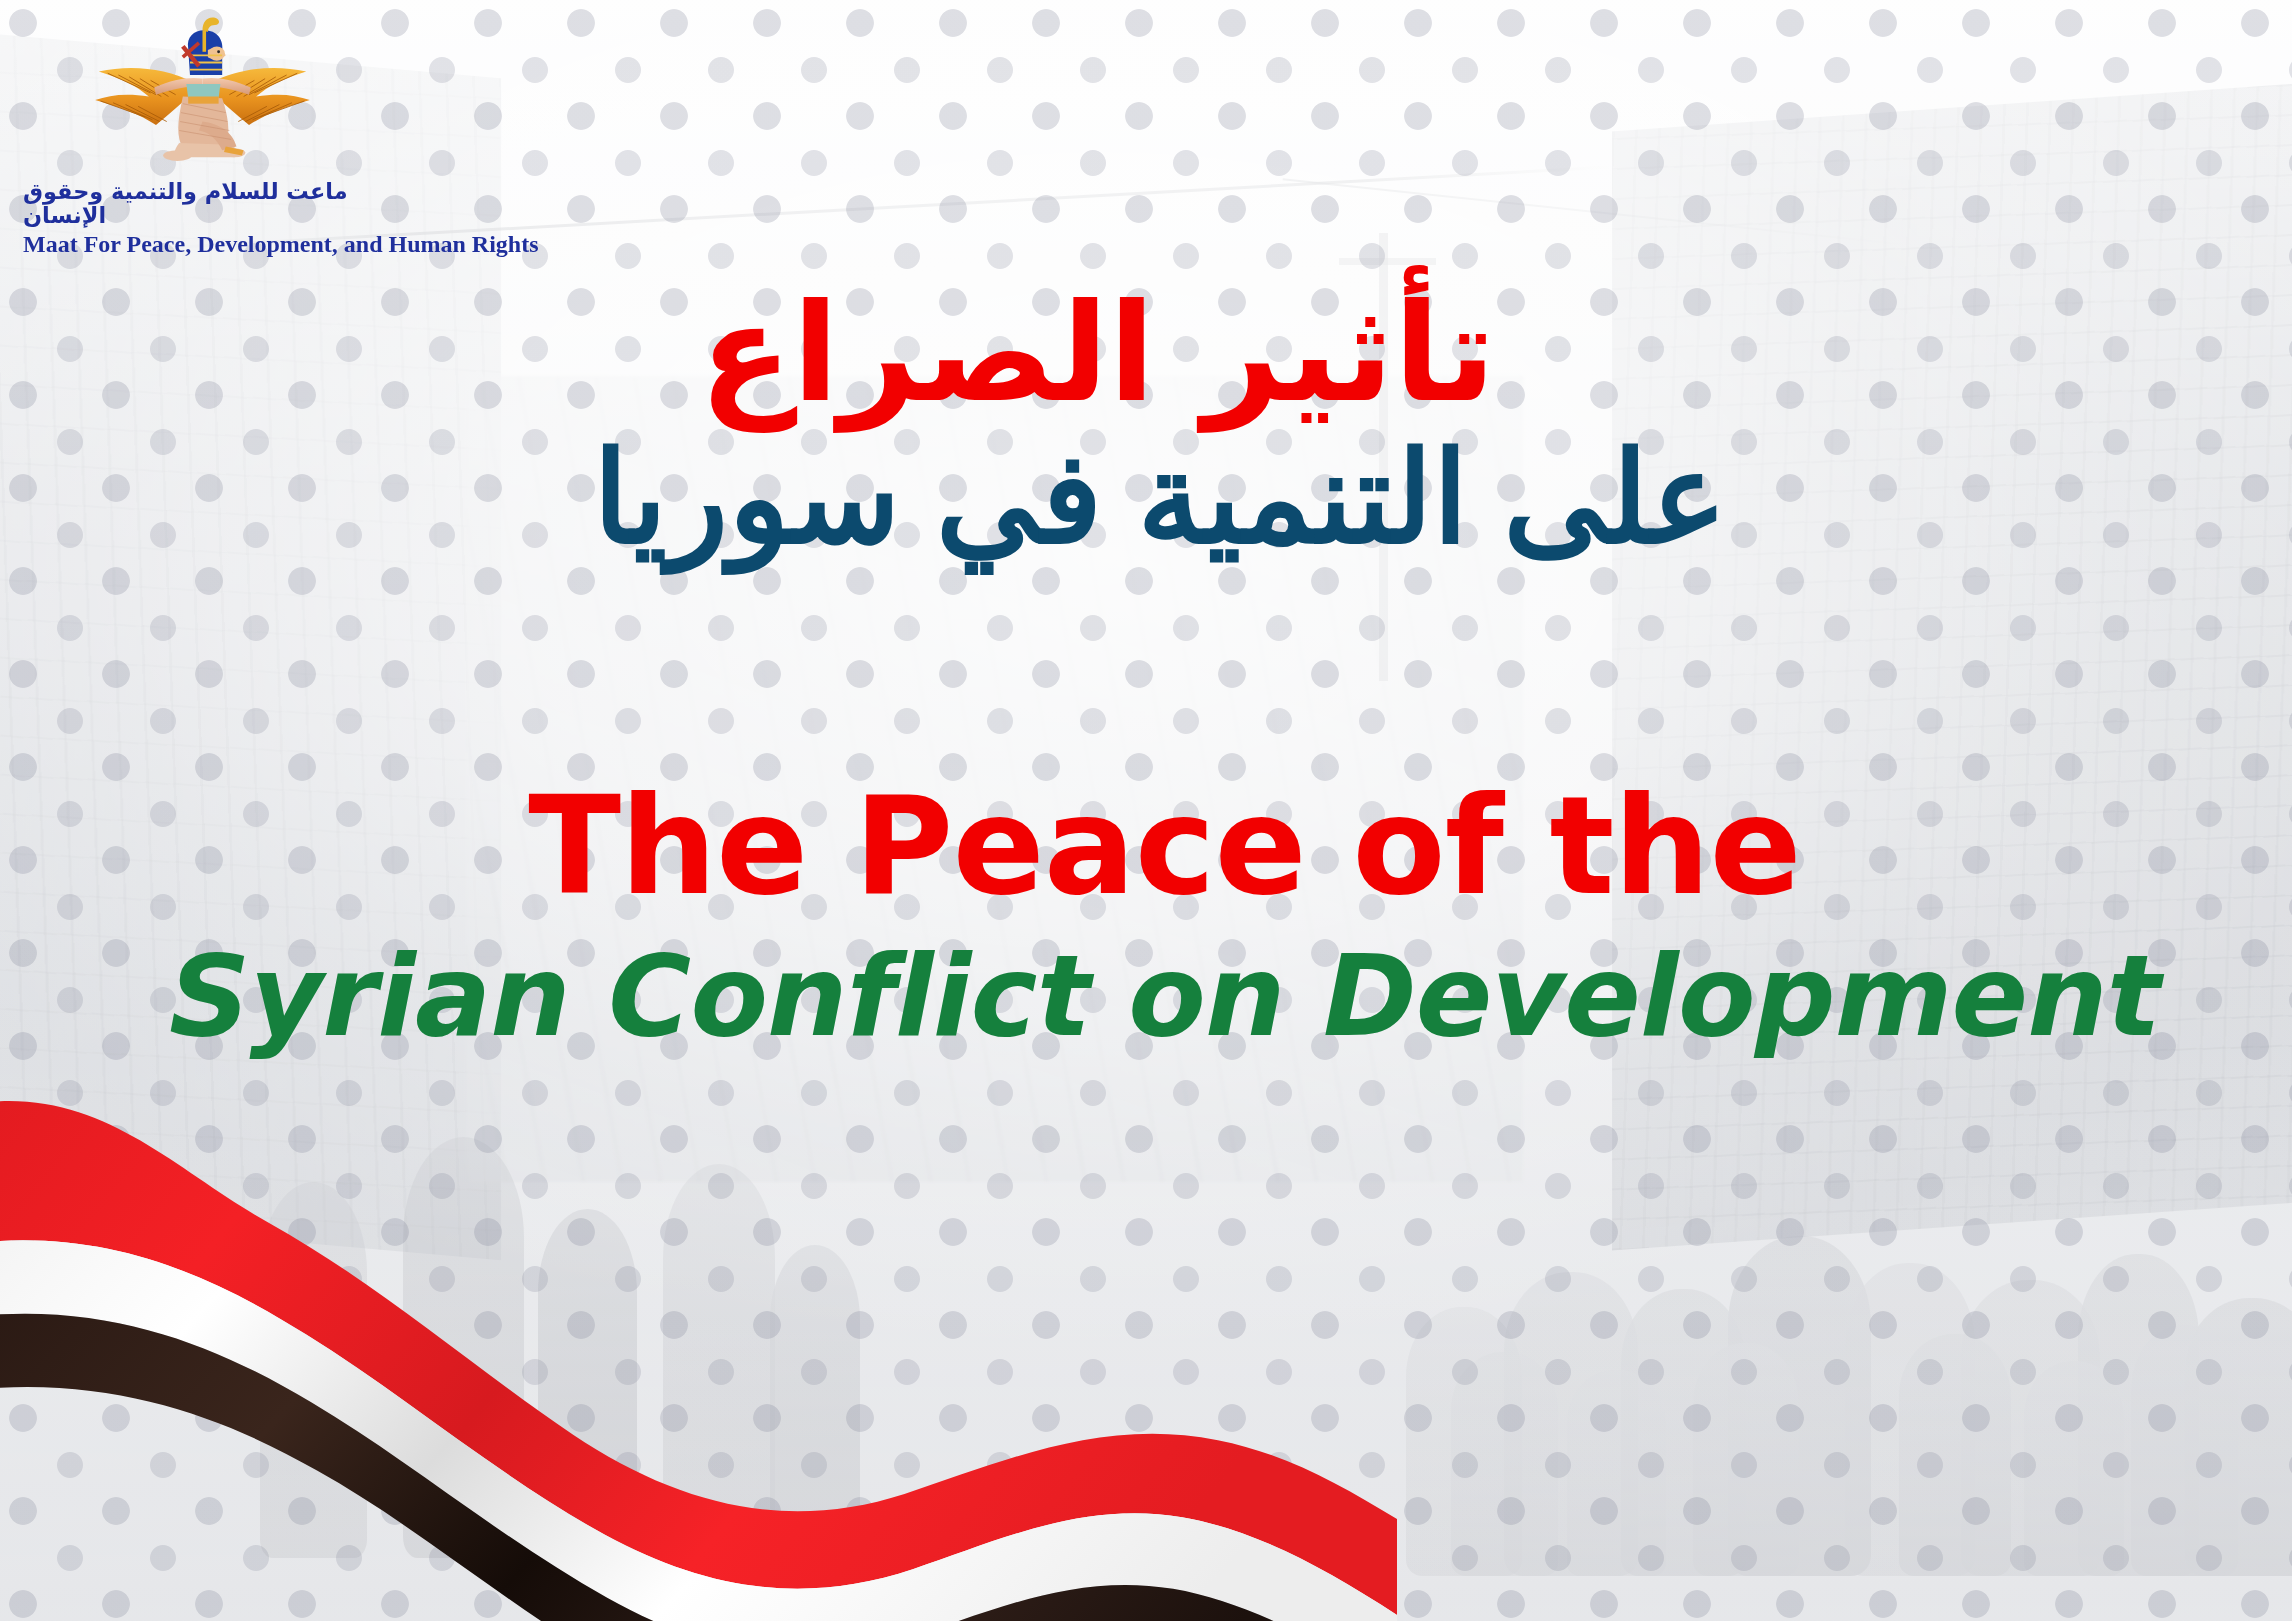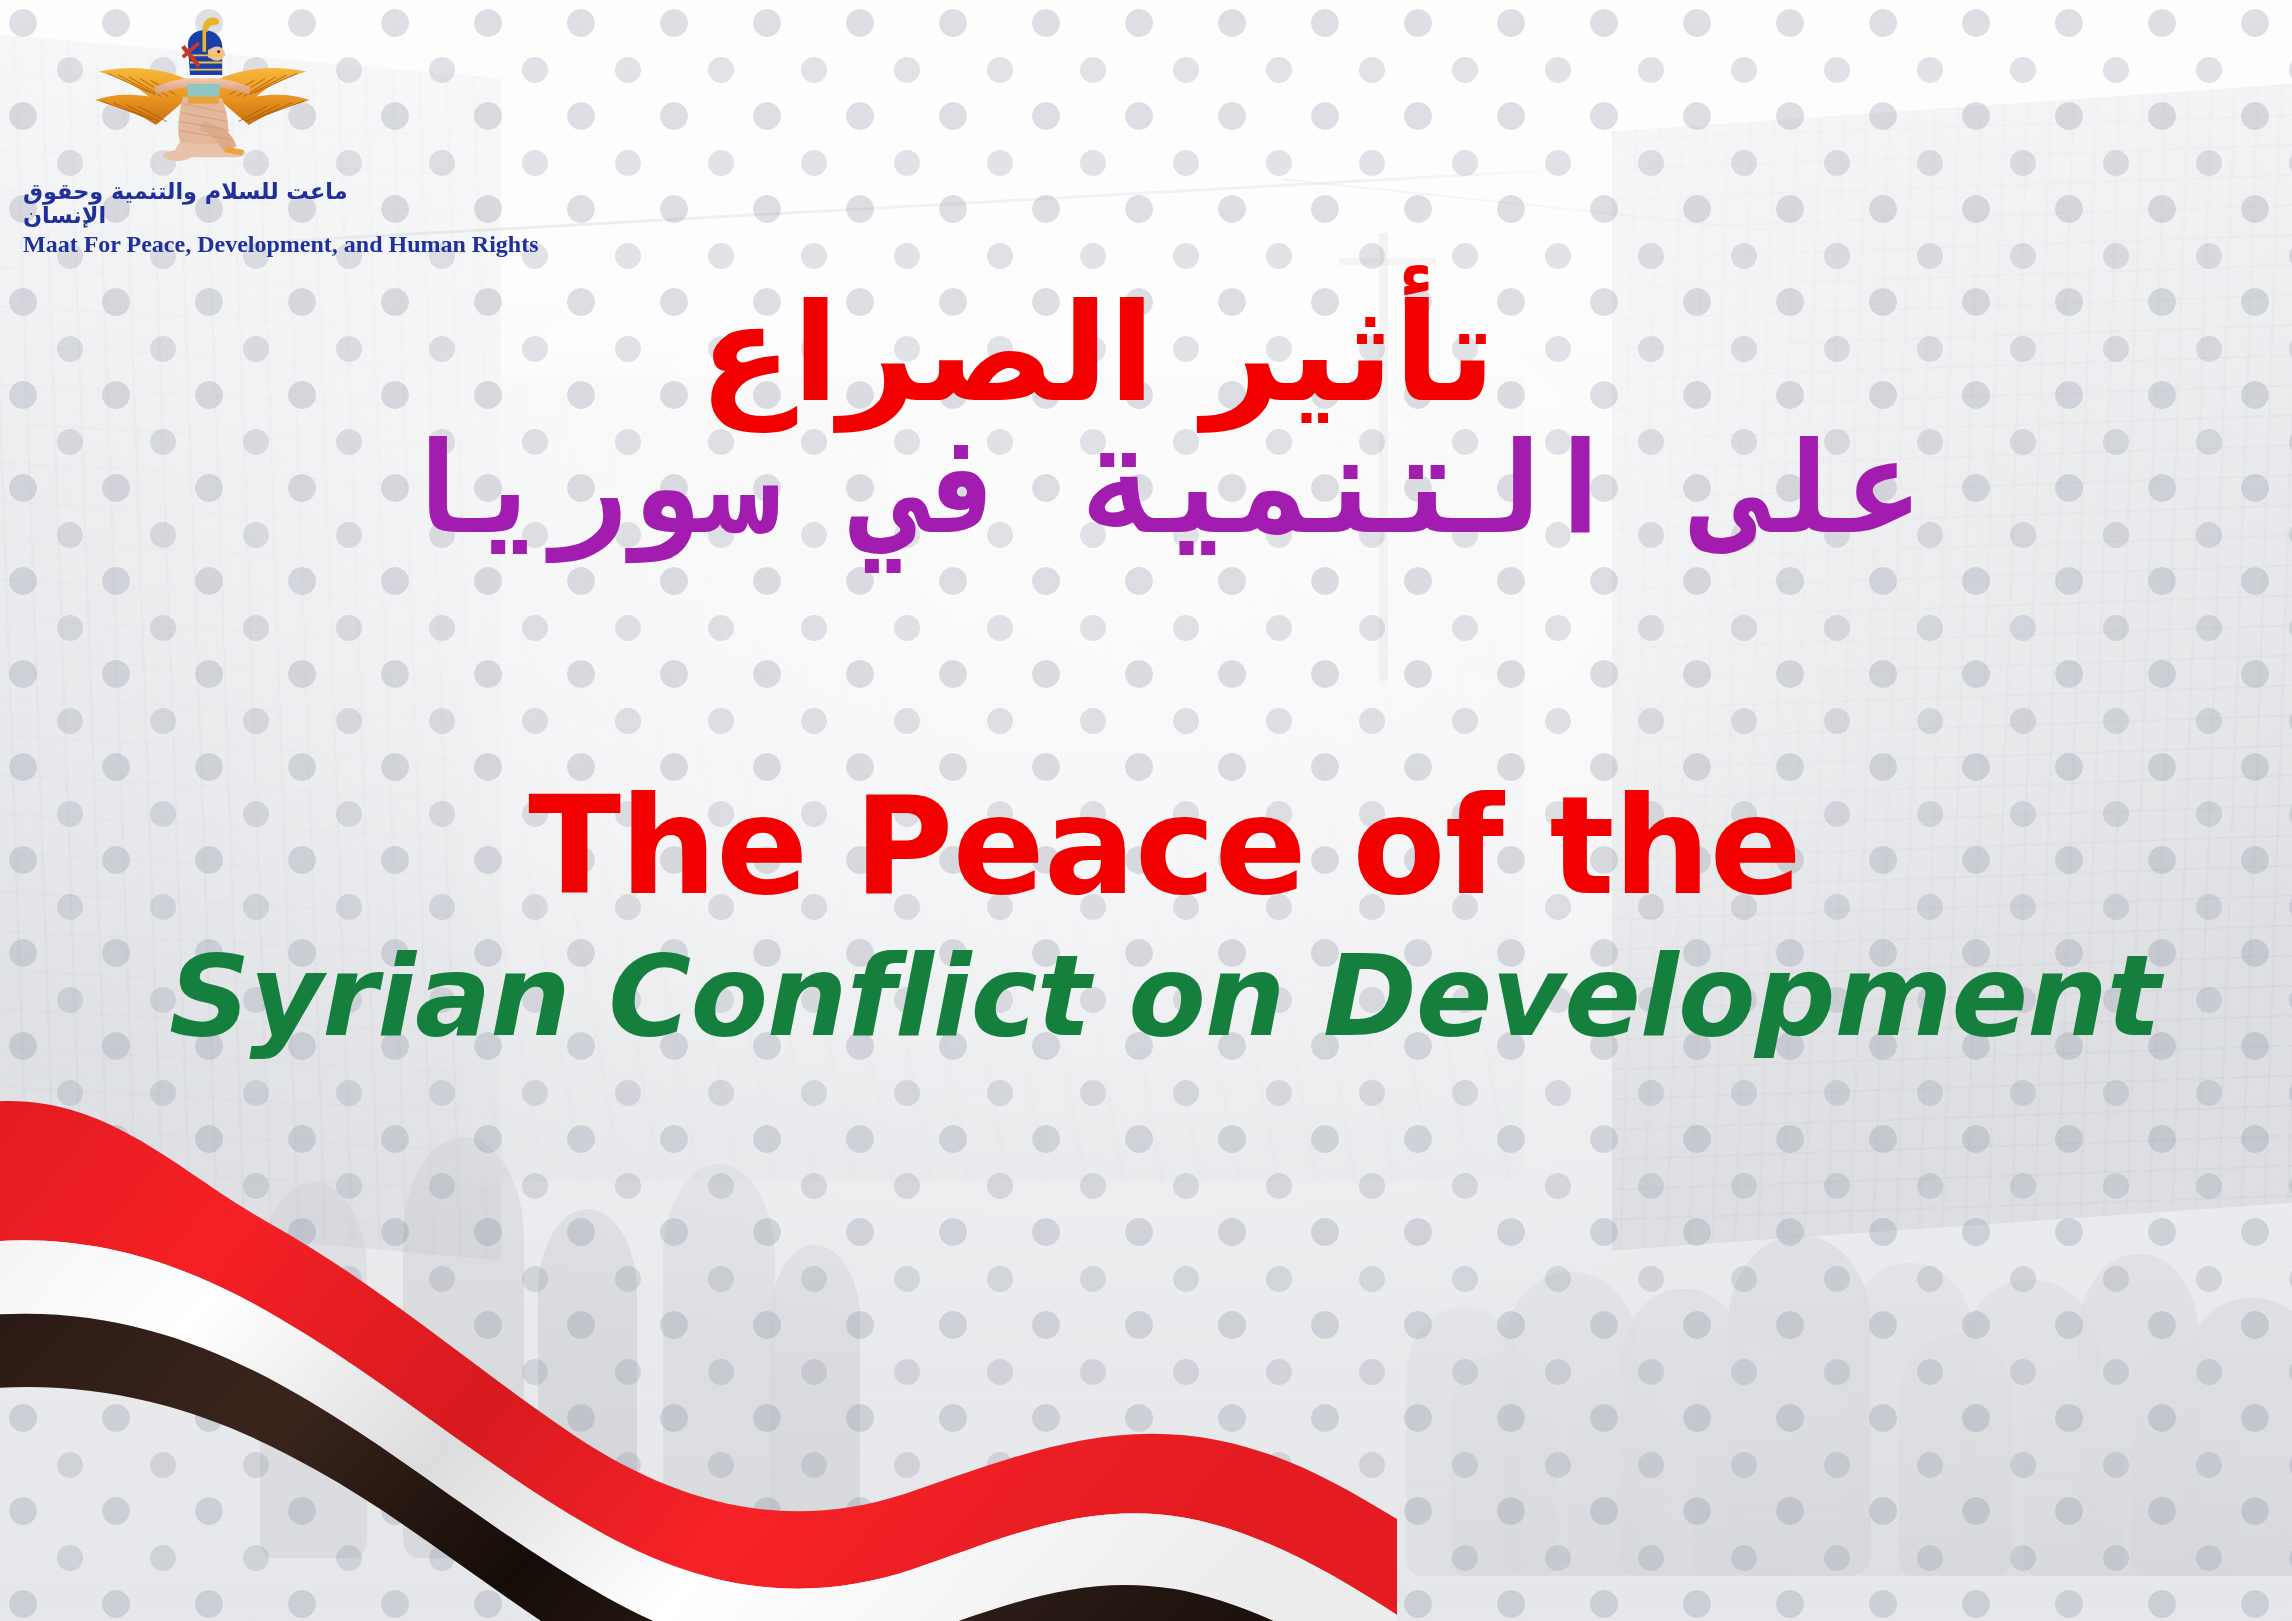--- a/index.html
+++ b/index.html
@@ -220,25 +220,25 @@
     font-family: "DejaVu Sans", sans-serif;
     font-weight: 700;
     font-size: 136px;
     line-height: 1.0;
     color: #f20000;
     margin: 0;
     padding-right: 134px;
   }
   .ar-line2 {
     direction: rtl;
-    font-family: Liberation Mono, monospace;
+    font-family: Liberation Sans, sans-serif;
     font-weight: 700;
     font-size: 127px;
     line-height: 1.05;
-    color: #a21caf;
+    color: #0c4a6e;
     margin: 10.7px 0 0 0;
     padding-right: 9px;
   }
   .en-line1 {
     font-family: "DejaVu Sans", sans-serif;
     font-weight: 700;
     font-size: 136px;
     line-height: 1.0;
     color: #f20000;
     margin: 213px 0 0 0;

